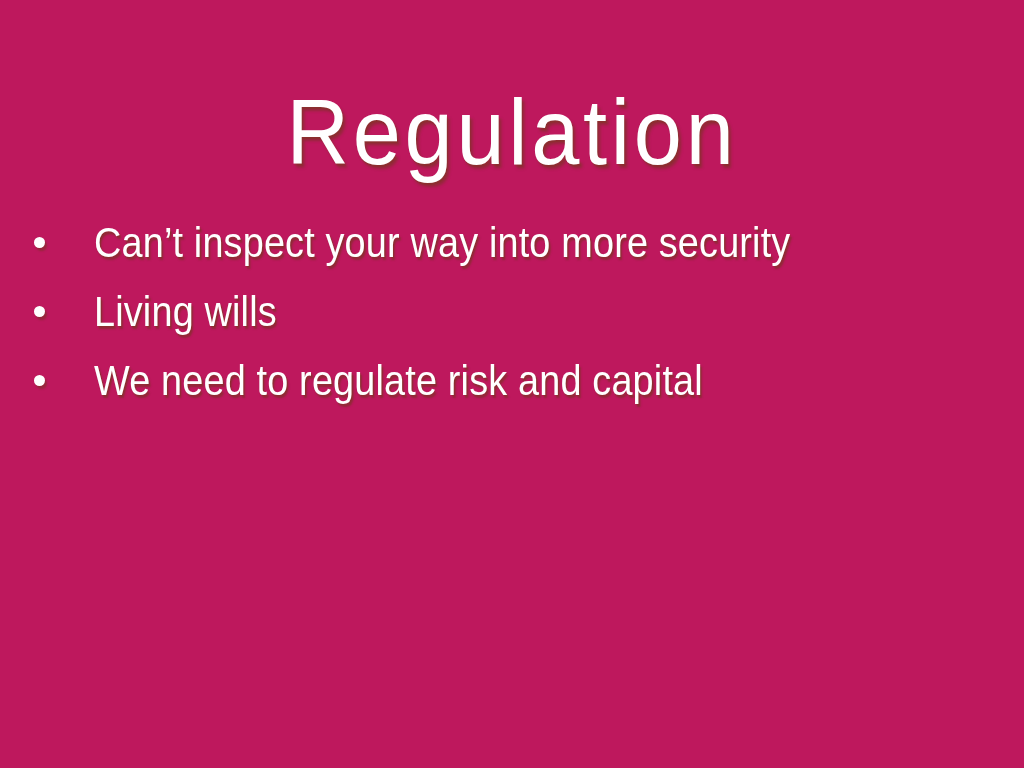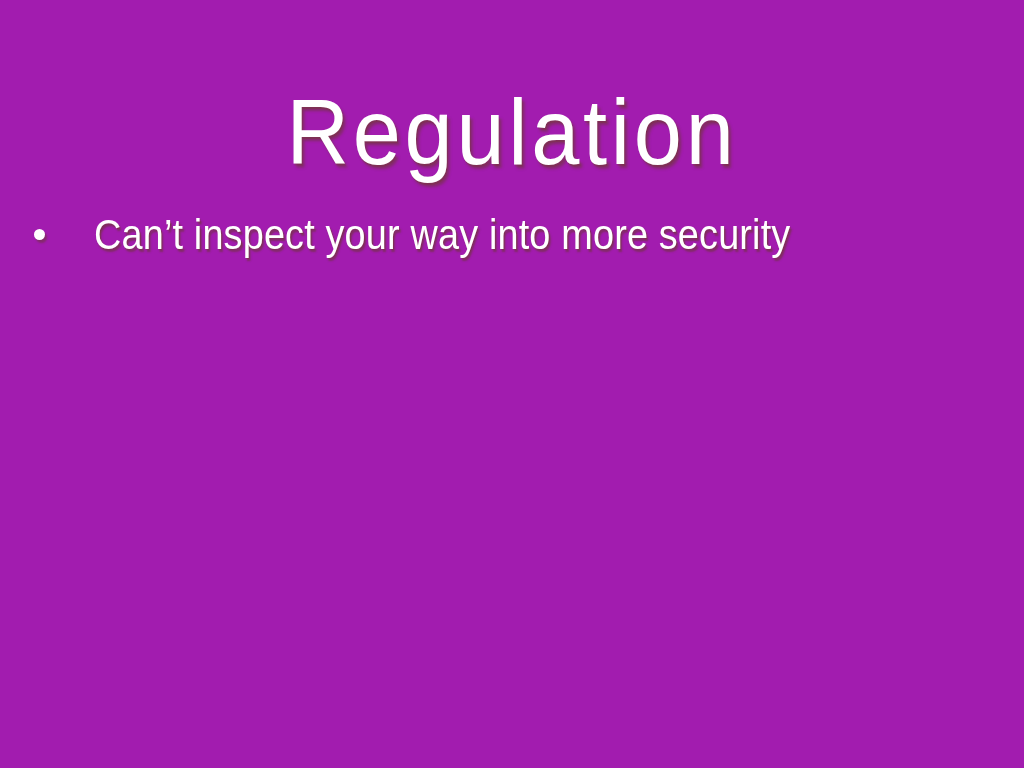--- a/index.html
+++ b/index.html
@@ -7,21 +7,21 @@
     margin: 0;
     padding: 0;
     background: #EDB42B;
   }
 
   #slide {
     position: relative;
     width: 1024px;
     height: 768px;
     overflow: hidden;
-    background-color: #a21caf;
+    background-color: #be185d;
     font-family: "Liberation Sans", "DejaVu Sans", sans-serif;
     -webkit-font-smoothing: antialiased;
   }
 
   
   #slide-title {
     position: absolute;
     left: 0;
     top: 22px;
     width: 1024px;
@@ -37,21 +37,21 @@
       3px 4px 3px rgba(90, 62, 10, 0.42),
       1px 2px 0px rgba(120, 84, 16, 0.22);
     white-space: nowrap;
     user-select: none;
   }
 
   
   #bullet-list {
     position: absolute;
     left: 24px;
-    top: 200px;
+    top: 208px;
     width: 976px;
     list-style: none;
     margin: 0;
     padding: 0;
   }
 
   .bullet-row {
     position: relative;
     height: 69px;
     display: flex;
@@ -93,19 +93,27 @@
 
   <h1 id="slide-title">Regulation</h1>
 
   <ul id="bullet-list">
 
     <li class="bullet-row">
       <span class="bullet-marker"></span>
       <span class="bullet-text">Can’t inspect your way into more security</span>
     </li>
 
+    <li class="bullet-row">
+      <span class="bullet-marker"></span>
+      <span class="bullet-text">Living wills</span>
+    </li>
 
+    <li class="bullet-row">
+      <span class="bullet-marker"></span>
+      <span class="bullet-text">We need to regulate risk and capital</span>
+    </li>
 
 
 
   </ul>
 
 </div>
 
 </body></html>

